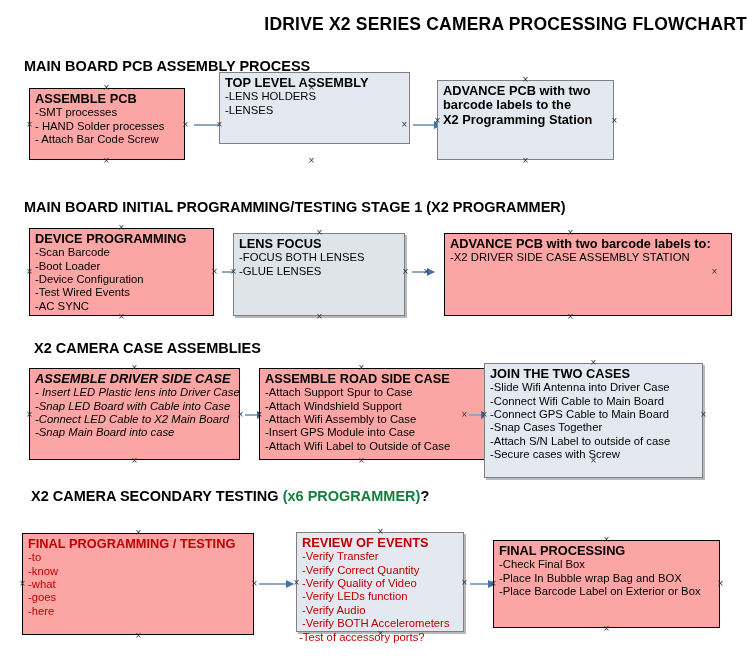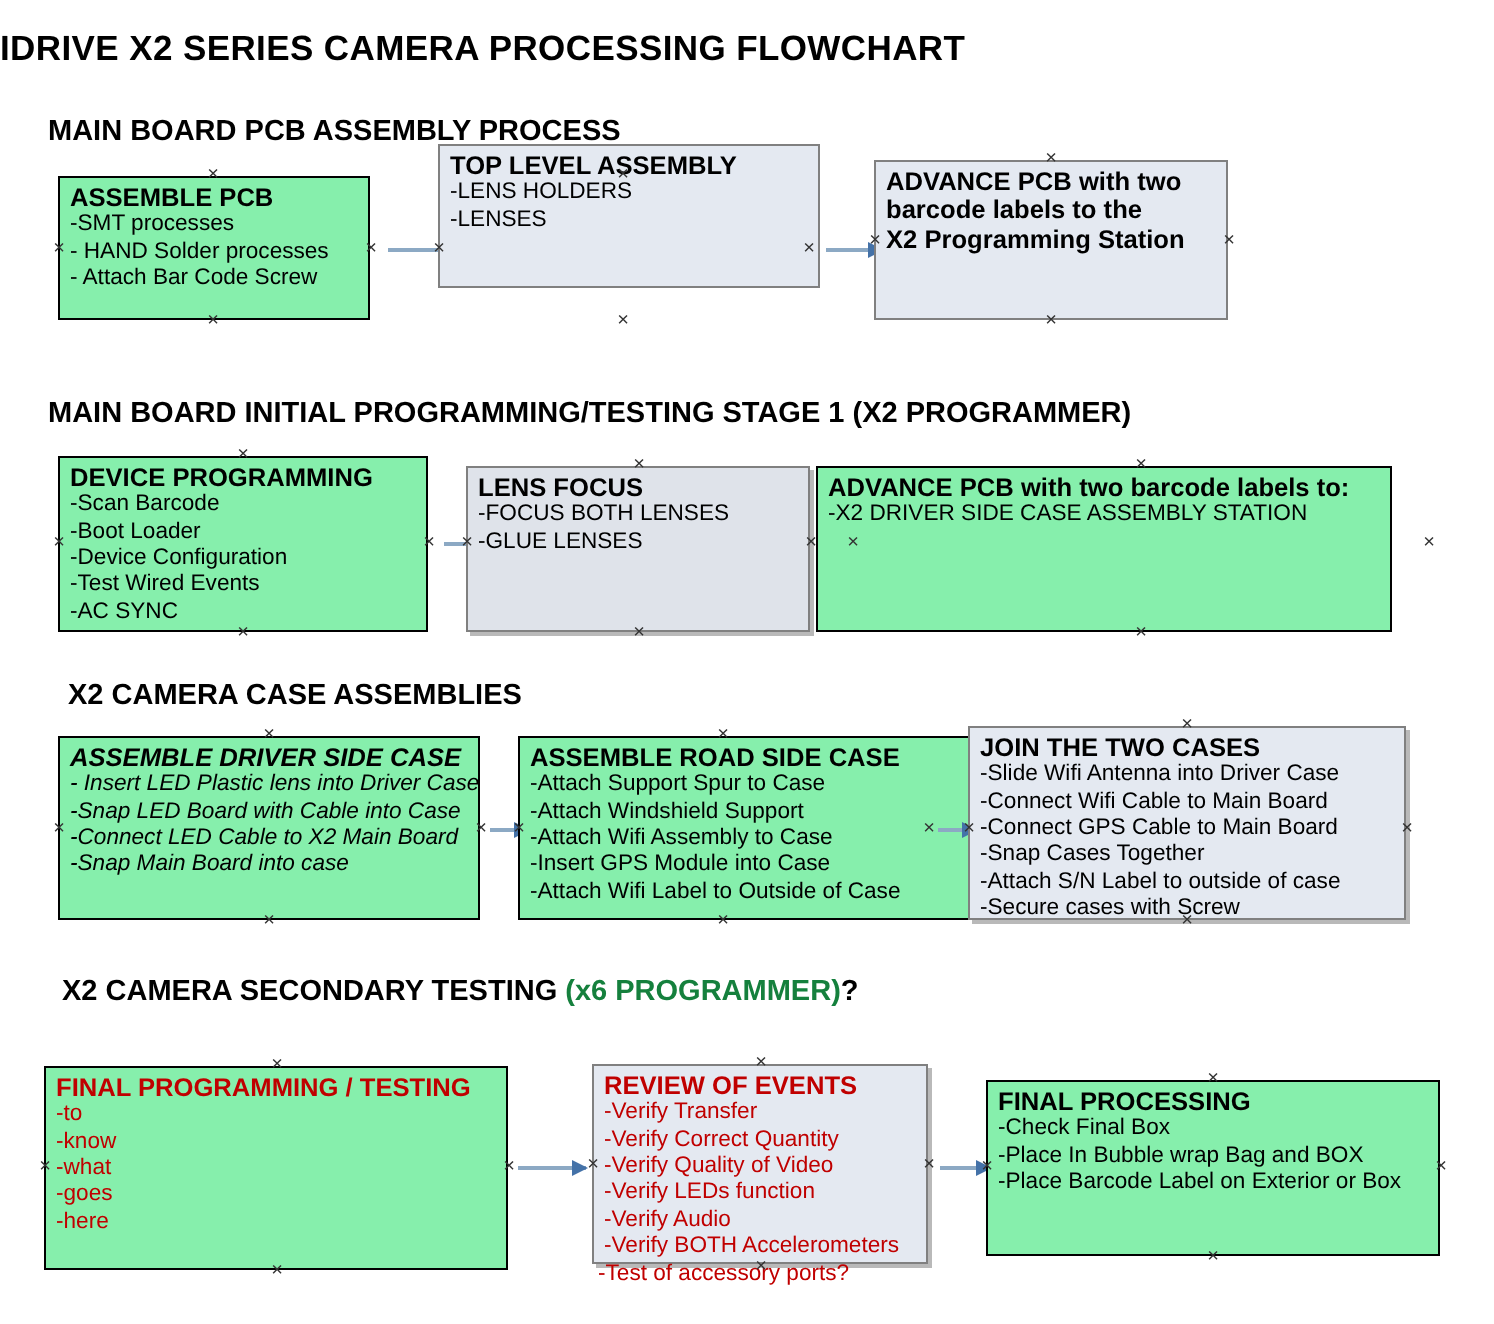--- a/index.html
+++ b/index.html
@@ -18,42 +18,42 @@
     position: relative;
     width: 747px;
     height: 662px;
   }
   
   .doc-title {
     position: absolute;
     left: 0;
     top: 14px;
     width: 747px;
-    text-align: left;
+    text-align: right;
     font-size: 17.5px;
     font-weight: bold;
     color: #000000;
     letter-spacing: 0.2px;
   }
   
   .section-head {
     position: absolute;
     font-size: 14.5px;
     font-weight: bold;
     color: #000000;
     white-space: nowrap;
   }
   .section-head .red {
     color: #15803d;
   }
   
   .node {
     position: absolute;
     box-sizing: border-box;
-    background: #86efac;
+    background: #fca5a5;
     border: 1.3px solid #000000;
     padding: 3px 4px 2px 5px;
   }
   .node.gray-edge {
     border-color: #808080;
     border-width: 1.6px;
     background: #e4e9f1;
   }
   .node.gray-edge.shade {
     background: #dfe3ea;
@@ -184,21 +184,21 @@
     <div class="n-line">-FOCUS BOTH LENSES</div>
     <div class="n-line">-GLUE LENSES</div>
   </div>
   <span class="hx" style="left:315px; top:228px;"></span>
   <span class="hx" style="left:315px; top:312px;"></span>
   <span class="hx" style="left:229px; top:267px;"></span>
   <span class="hx" style="left:401px; top:267px;"></span>
 
   <div class="conn" style="left:412px; top:271px; width:22px;"></div>
 
-  <div class="node" style="left:408px; top:233px; width:288px; height:83px;">
+  <div class="node" style="left:444px; top:233px; width:288px; height:83px;">
     <div class="n-title">ADVANCE PCB with two barcode labels to:</div>
     <div class="n-line">-X2 DRIVER  SIDE  CASE  ASSEMBLY STATION</div>
   </div>
   <span class="hx" style="left:566px; top:228px;"></span>
   <span class="hx" style="left:566px; top:312px;"></span>
   <span class="hx" style="left:422px; top:267px;"></span>
   <span class="hx" style="left:710px; top:267px;"></span>
 
   <div class="section-head" style="left:34px; top:340px;">X2 CAMERA CASE ASSEMBLIES</div>
 
@@ -224,21 +224,21 @@
     <div class="n-line">-Insert GPS Module into Case</div>
     <div class="n-line">-Attach Wifi Label to Outside of Case</div>
   </div>
   <span class="hx" style="left:357px; top:363px;"></span>
   <span class="hx" style="left:357px; top:456px;"></span>
   <span class="hx" style="left:255px; top:410px;"></span>
   <span class="hx" style="left:460px; top:410px;"></span>
 
   <div class="conn" style="left:469px; top:414px; width:19px;"></div>
 
-  <div class="node gray-edge shadow" style="left:484px; top:363px; width:219px; height:97px;">
+  <div class="node gray-edge shadow" style="left:484px; top:363px; width:219px; height:115px;">
     <div class="n-title">JOIN THE TWO CASES</div>
     <div class="n-line">-Slide Wifi Antenna into Driver Case</div>
     <div class="n-line">-Connect Wifi Cable to Main Board</div>
     <div class="n-line">-Connect GPS Cable to Main Board</div>
     <div class="n-line">-Snap Cases Together</div>
     <div class="n-line">-Attach S/N Label to outside of case</div>
     <div class="n-line">-Secure cases with Screw</div>
   </div>
   <span class="hx" style="left:589px; top:358px;"></span>
   <span class="hx" style="left:589px; top:456px;"></span>

